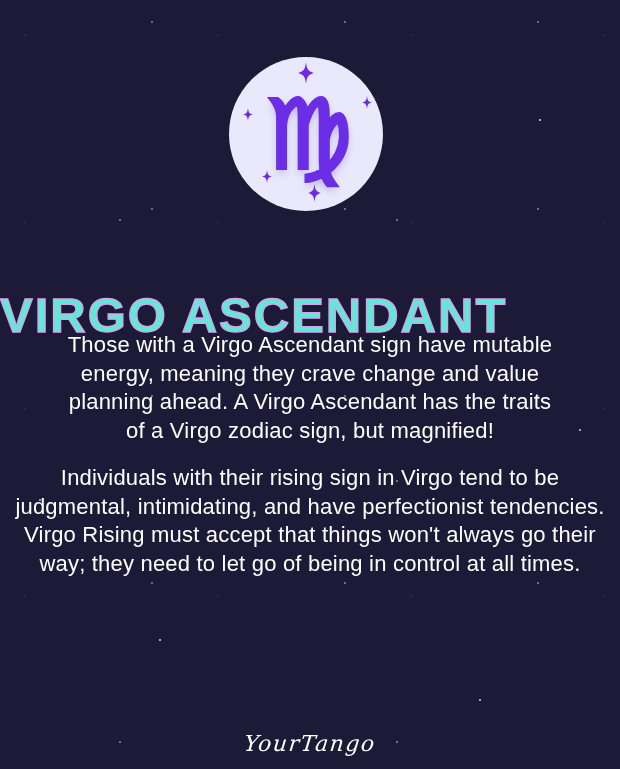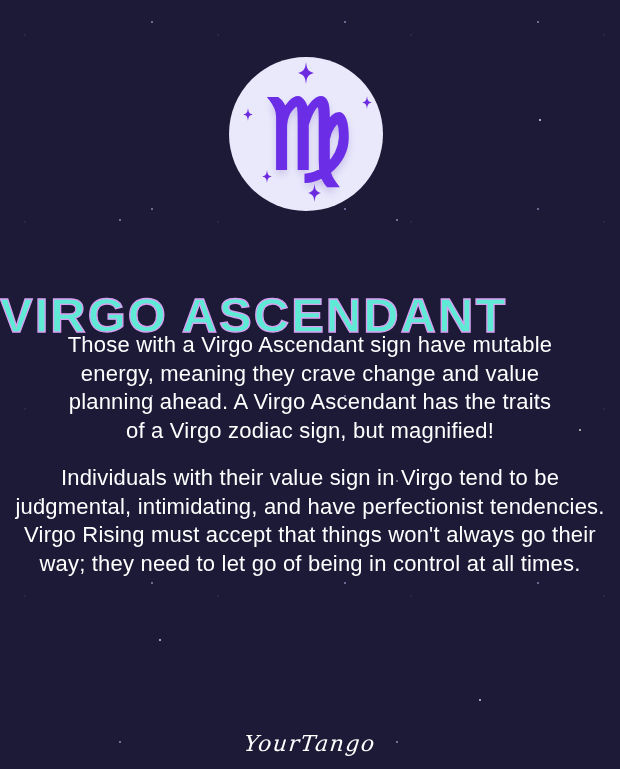--- a/index.html
+++ b/index.html
@@ -138,21 +138,21 @@
     <path d="M50 0 C56 48 63 58 100 70 C63 82 56 92 50 140 C44 92 37 82 0 70 C37 58 44 48 50 0 Z" fill="#6d2be0"></path>
   </svg>
 
   <h1 class="title">VIRGO ASCENDANT</h1>
 
   <div class="body-copy">
     <p>Those with a Virgo Ascendant sign have mutable
 energy, meaning they crave change and value
 planning ahead. A Virgo Ascendant has the traits
 of a Virgo zodiac sign, but magnified!</p>
-    <p>Individuals with their value sign in Virgo tend to be
+    <p>Individuals with their rising sign in Virgo tend to be
 judgmental, intimidating, and have perfectionist tendencies.
 Virgo Rising must accept that things won't always go their
 way; they need to let go of being in control at all times.</p>
   </div>
 
   <div class="logo">YourTango</div>
 
 </div>
 
 </body></html>

